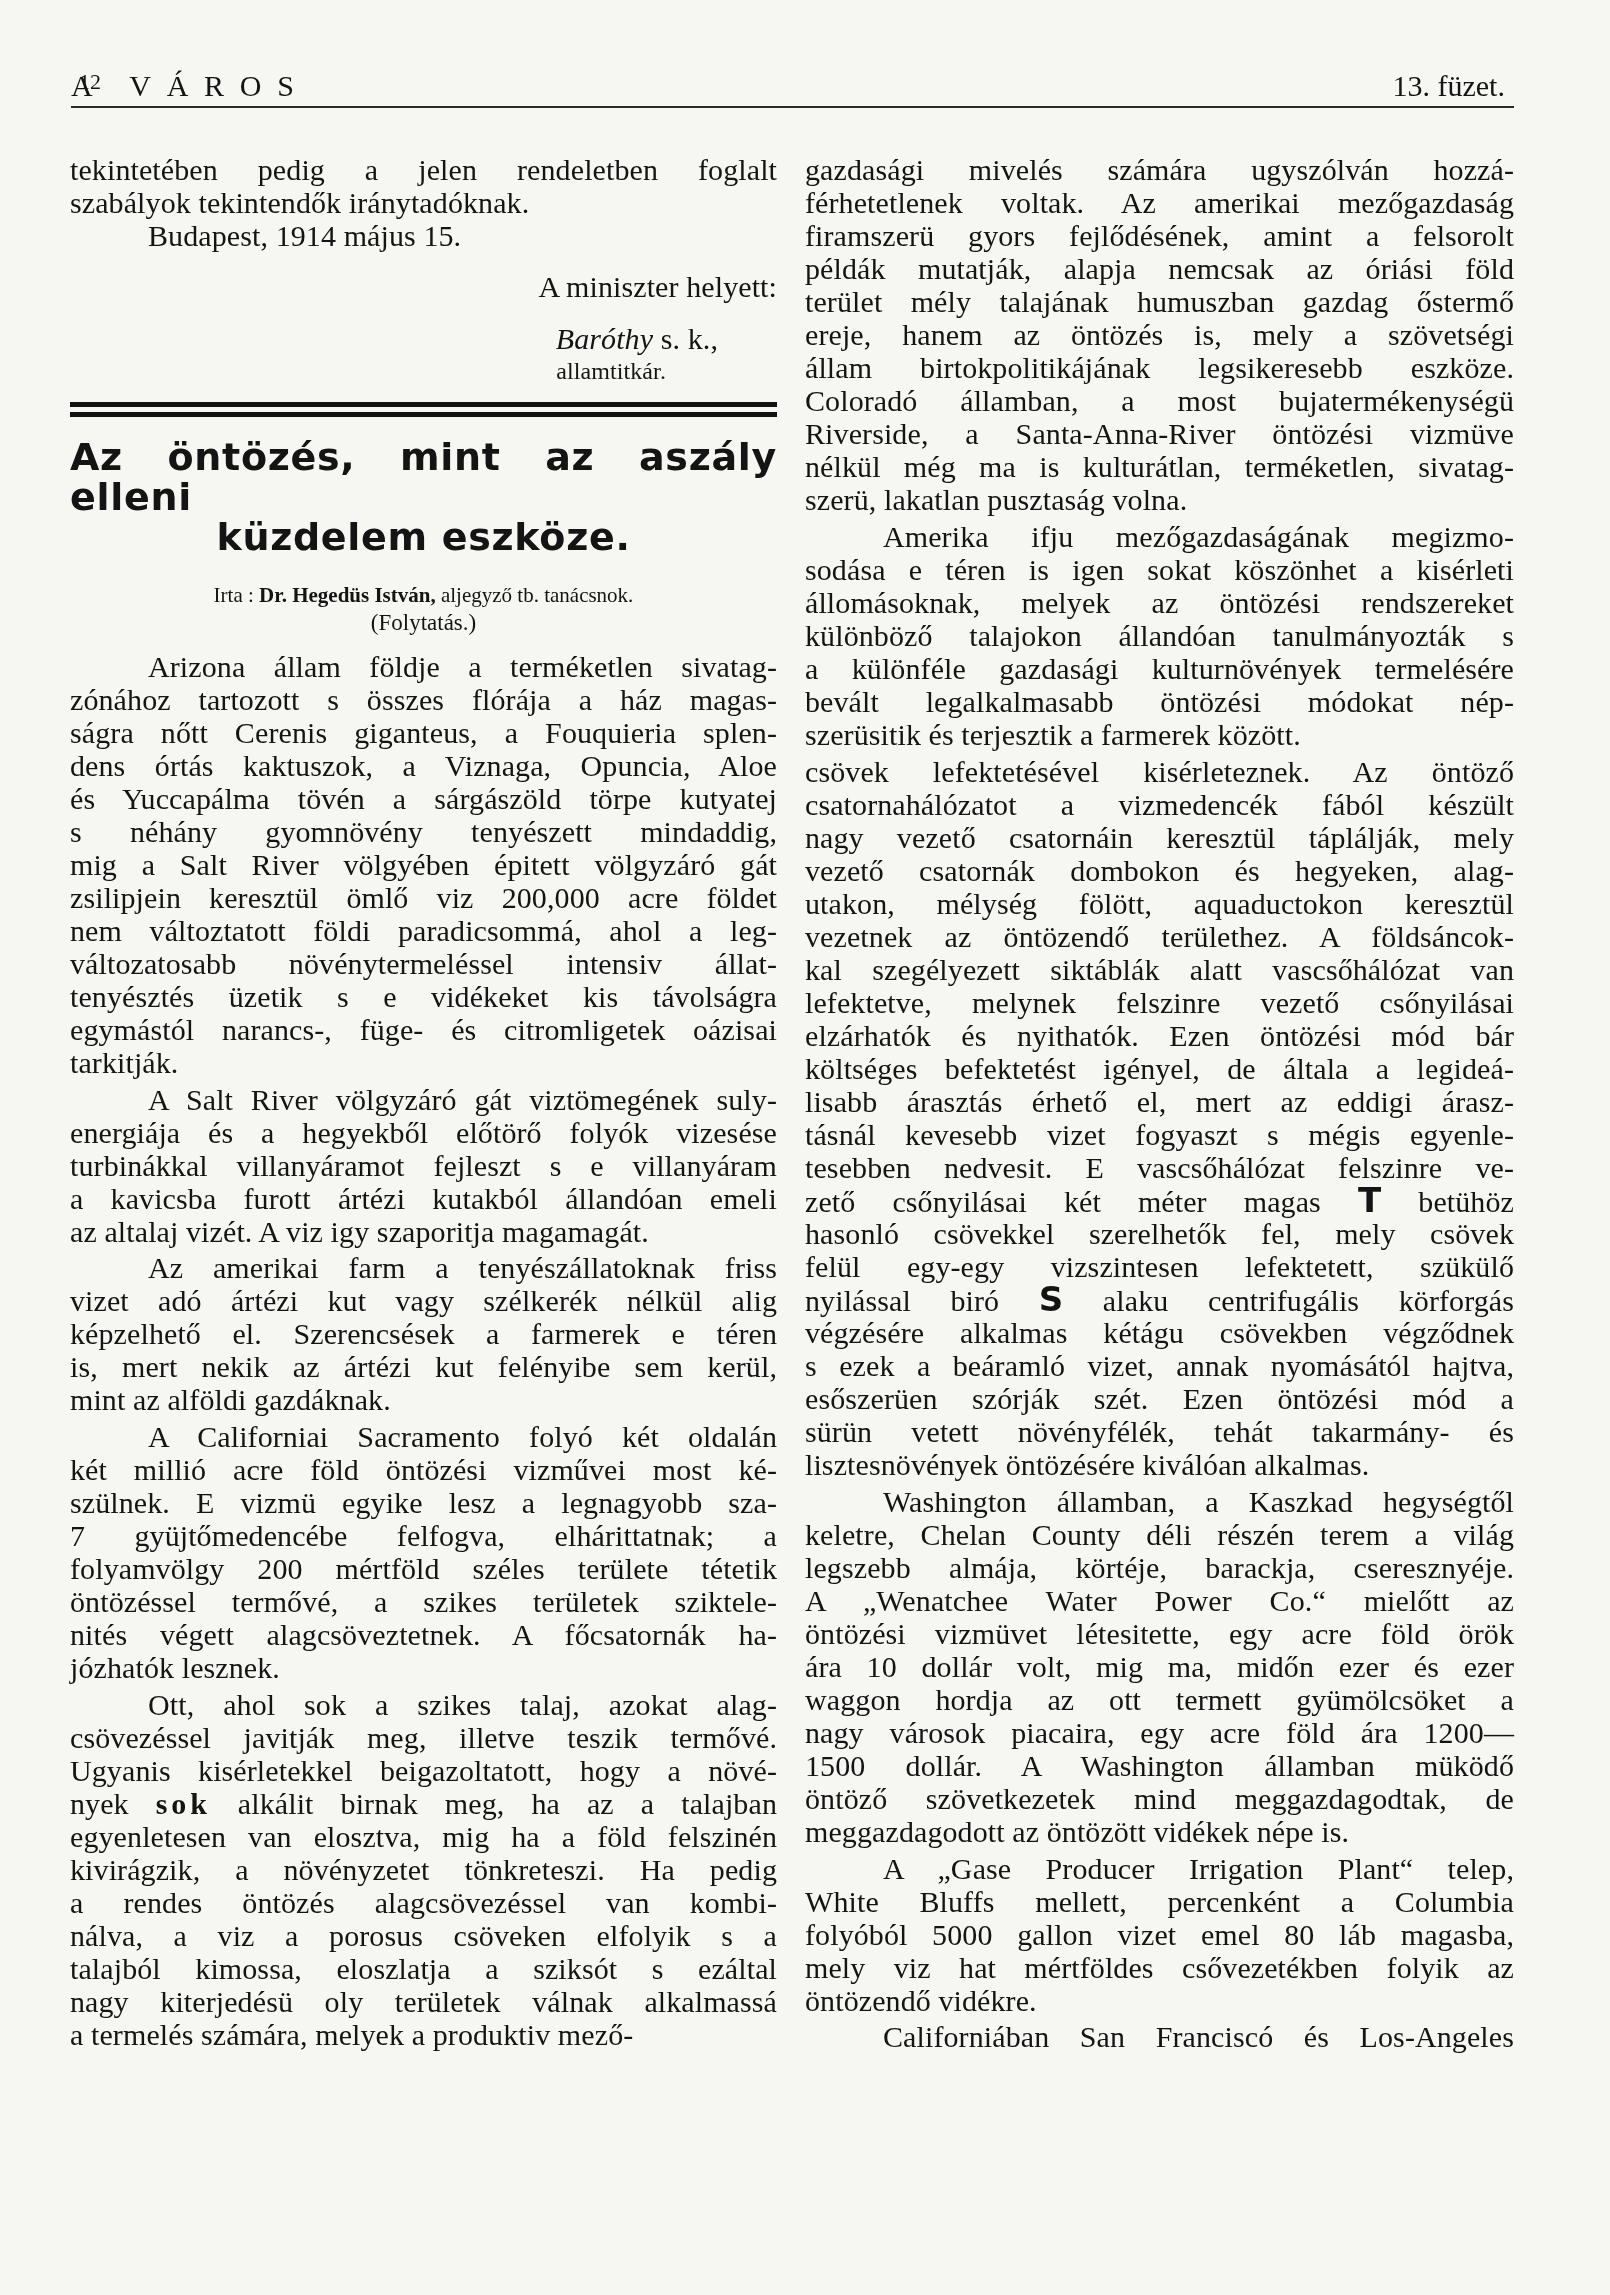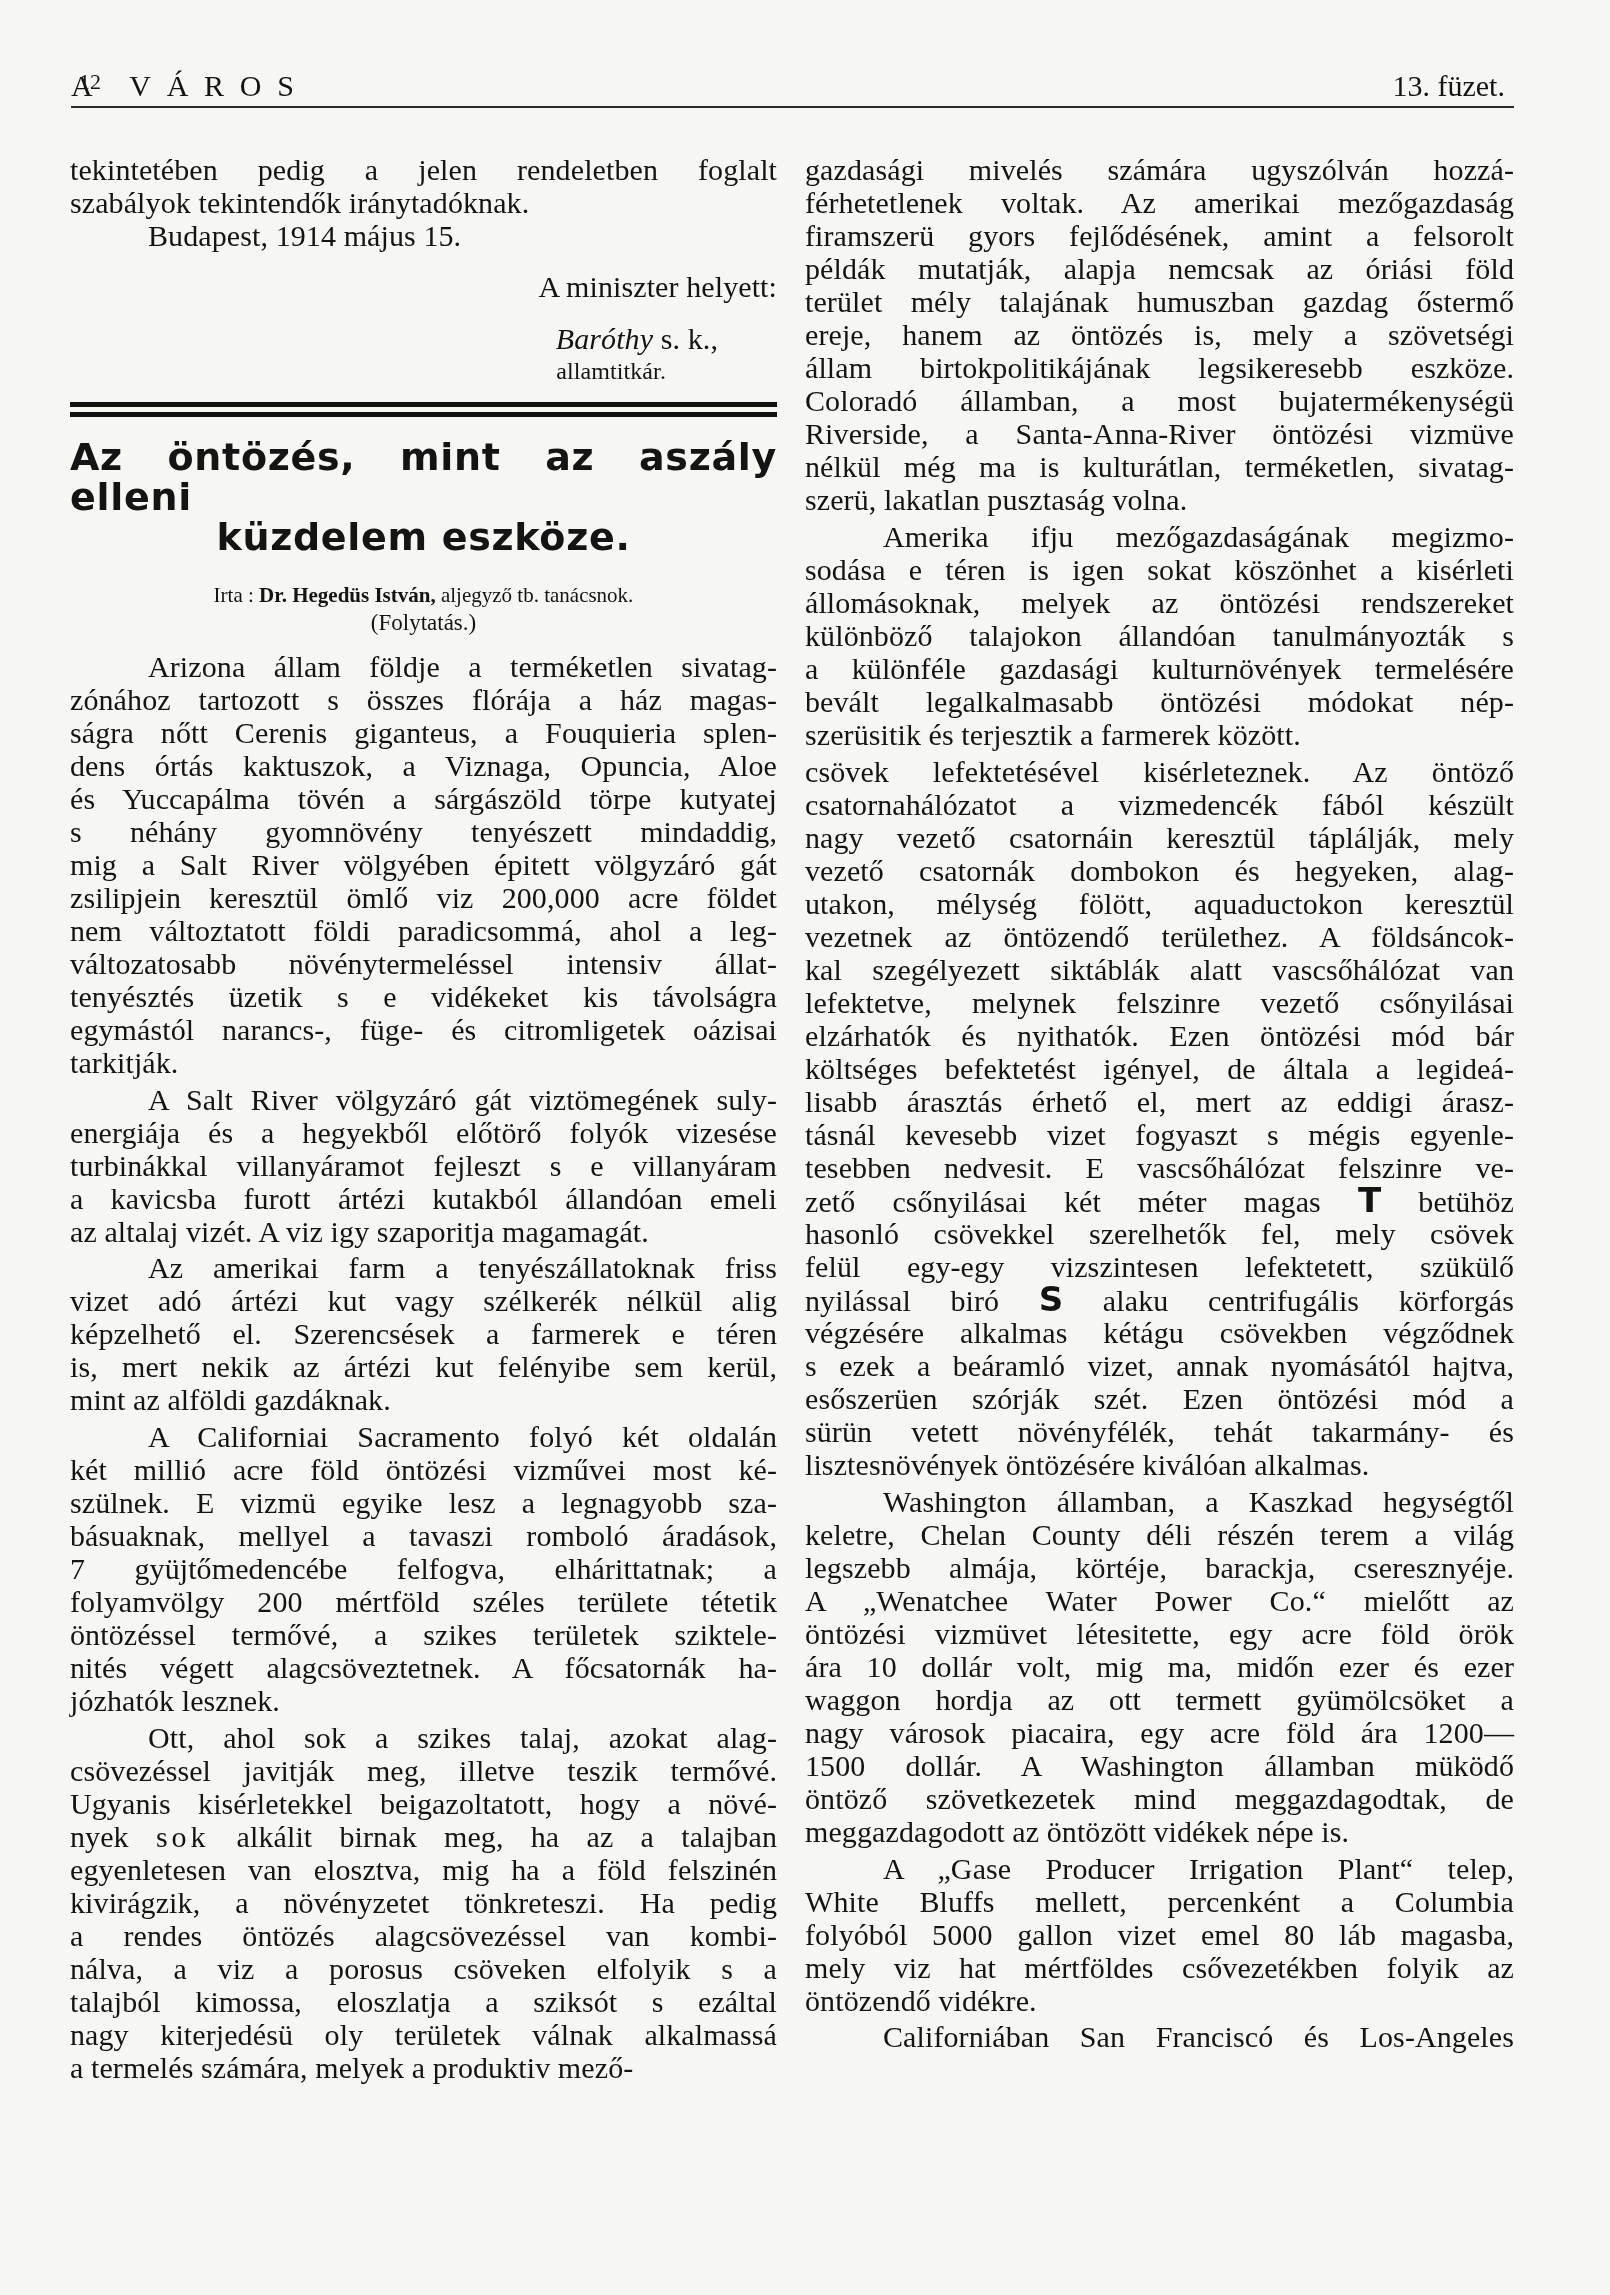--- a/index.html
+++ b/index.html
@@ -48,21 +48,21 @@
     line-height: 40px;
     text-align: center;
     letter-spacing: 0.7px;
   }
   .title .t1 { display: block; text-align: justify; text-align-last: justify; }
   .title .t2 { display: block; text-align: center; }
   .byline { font-size: 21px; text-align: center; margin-top: 25px; line-height: 26px; }
   .byline b { font-weight: bold; }
   .cont { font-size: 23px; text-align: center; margin-bottom: 13px; line-height: 29px; }
   .bigsym { font-family: "DejaVu Sans", sans-serif; font-weight: bold; font-size: 34px; }
-  .spaced { letter-spacing: 3.9px; }
+  .spaced { letter-spacing: 3.9px; font-weight: bold; }
 </style>
 </head>
 <body>
 
 <div class="page-header">
   <span class="pn">12</span>
   <span class="mast">A VÁROS</span>
   <span class="issue">13. füzet.</span>
 </div>
 <div class="header-rule"></div>
@@ -130,21 +130,20 @@
         <span class="line">vizet adó ártézi kut vagy szélkerék nélkül alig</span>
         <span class="line">képzelhető el. Szerencsések a farmerek e téren</span>
         <span class="line">is, mert nekik az ártézi kut felényibe sem kerül,</span>
         <span class="line last">mint az alföldi gazdáknak.</span>
       </div>
       <div class="para-gap"></div>
       <div>
         <span class="line indent">A Californiai Sacramento folyó két oldalán</span>
         <span class="line">két millió acre föld öntözési vizművei most ké-</span>
         <span class="line">szülnek. E vizmü egyike lesz a legnagyobb sza-</span>
-        <span class="line">básuaknak, mellyel a tavaszi romboló áradások,</span>
         <span class="line">7 gyüjtőmedencébe felfogva, elhárittatnak; a</span>
         <span class="line">folyamvölgy 200 mértföld széles területe tétetik</span>
         <span class="line">öntözéssel termővé, a szikes területek sziktele-</span>
         <span class="line">nités végett alagcsöveztetnek. A főcsatornák ha-</span>
         <span class="line last">józhatók lesznek.</span>
       </div>
       <div class="para-gap"></div>
       <div>
         <span class="line indent">Ott, ahol sok a szikes talaj, azokat alag-</span>
         <span class="line">csövezéssel javitják meg, illetve teszik termővé.</span>

